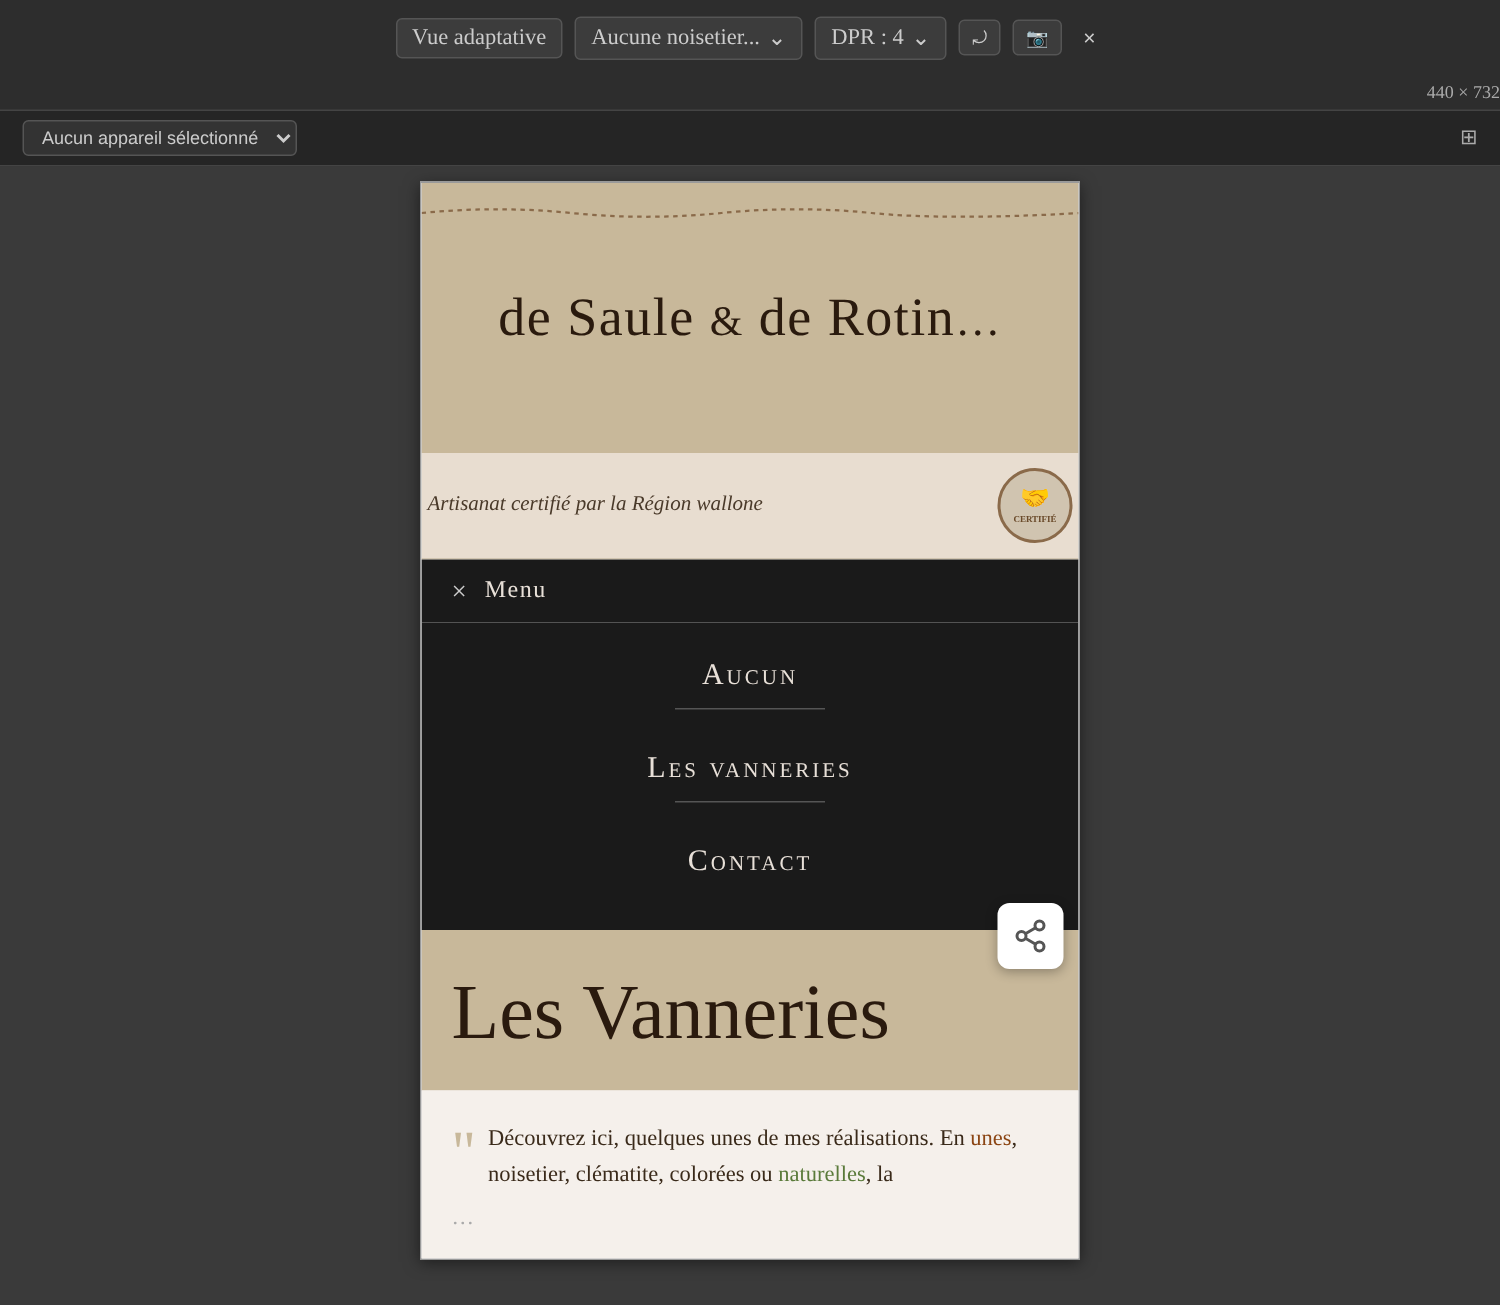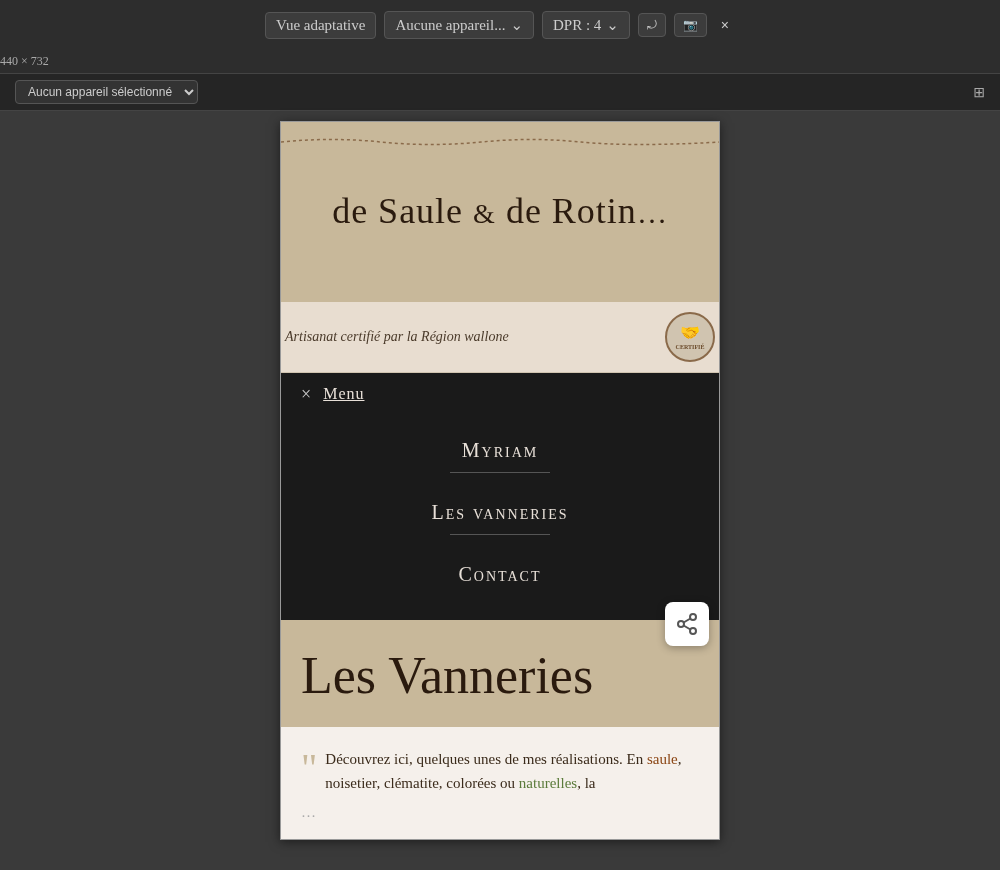--- a/index.html
+++ b/index.html
@@ -53,21 +53,21 @@
       border: none;
       color: #ccc;
       font-size: 14px;
       cursor: pointer;
       padding: 2px 6px;
     }
 
     
     .dimension-bar {
       background: #2d2d2d;
-      text-align: left;
+      text-align: right;
       color: #aaa;
       font-size: 12px;
       padding: 4px 0;
       border-bottom: 1px solid #444;
     }
 
     
     .device-bar {
       background: #252525;
       display: flex;
@@ -196,21 +196,20 @@
       font-size: 18px;
       cursor: pointer;
       line-height: 1;
     }
 
     .menu-label {
       color: #e8e0d8;
       font-size: 16px;
       font-family: Georgia, serif;
       letter-spacing: 1px;
-      text-decoration: underline;
     }
 
     
     .nav-menu {
       background: #1a1a1a;
       padding: 10px 0 20px;
     }
 
     .nav-item {
       display: block;
@@ -298,21 +297,21 @@
     }
   </style>
 </head>
 <body>
 
 <div class="browser-toolbar">
   <div class="toolbar-pill">
     <span>Vue adaptative</span>
   </div>
   <div class="toolbar-pill">
-    <span>Aucune appareil...</span>
+    <span>Aucune noisetier...</span>
     <span>⌄</span>
   </div>
   <div class="toolbar-pill">
     <span>DPR : 4</span>
     <span>⌄</span>
   </div>
   <button class="toolbar-btn">
     <span>⤾</span>
   </button>
   <button class="toolbar-btn">
@@ -358,21 +357,21 @@
       </div>
     </div>
 
     <div class="menu-bar">
       <span class="menu-close-icon">×</span>
       <span class="menu-label">Menu</span>
     </div>
 
     <div class="nav-menu">
       <a class="nav-item">
-        <span>Myriam</span>
+        <span>Aucun</span>
       </a>
       <a class="nav-item">
         <span>Les vanneries</span>
       </a>
       <a class="nav-item">
         <span>Contact</span>
       </a>
     </div>
 
     <div style="position:relative; background:#1a1a1a; height:0;">
@@ -389,21 +388,21 @@
 
     <div class="section-header">
       <div class="section-title-script">
         <span style="font-family: 'Brush Script MT', cursive, Georgia, serif; font-size: 52px; color: #2a1a0e;">Les Vanneries</span>
       </div>
     </div>
 
     <div class="section-body">
       <div class="quote-marks">"</div>
       <p class="section-text">
-        <span>Découvrez ici, quelques unes de mes réalisations. En </span><span style="color: #8B4513;">saule</span><span>, noisetier, clématite, colorées ou </span><span style="color: #5a7a3a;">naturelles</span><span>, la</span>
+        <span>Découvrez ici, quelques unes de mes réalisations. En </span><span style="color: #8B4513;">unes</span><span>, noisetier, clématite, colorées ou </span><span style="color: #5a7a3a;">naturelles</span><span>, la</span>
       </p>
 
       <p class="section-text" style="margin-top:5px; color: #5a7a3a;">
         <span style="color:#aaa;">…</span>
       </p>
     </div>
 
   </div>
 </div>
 

